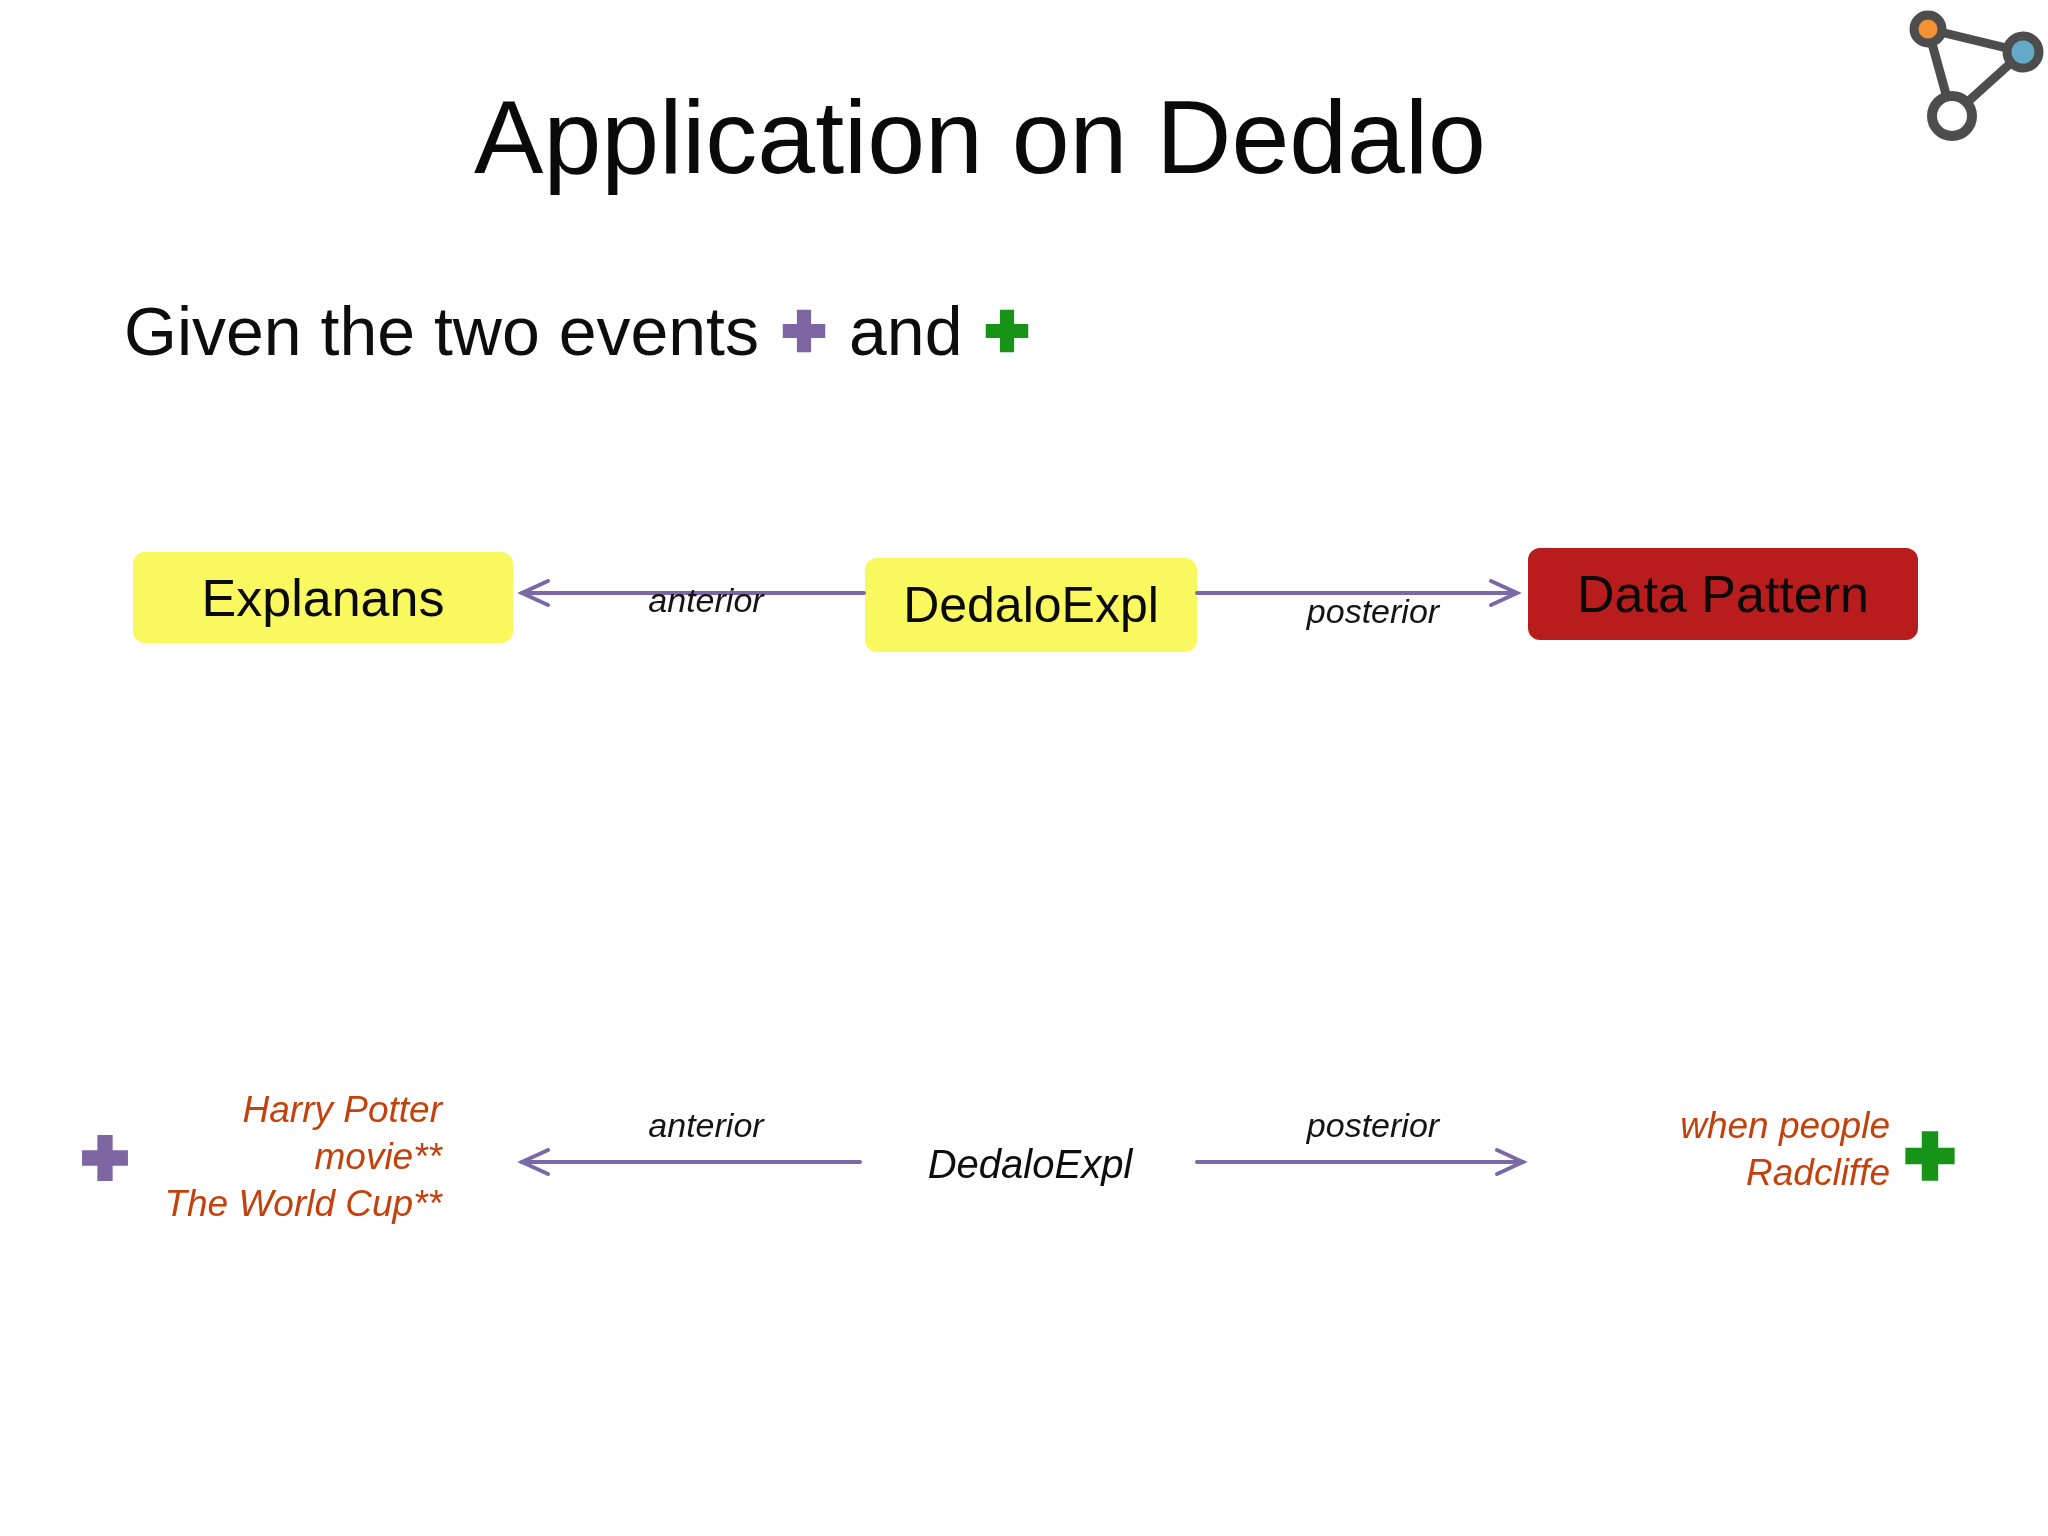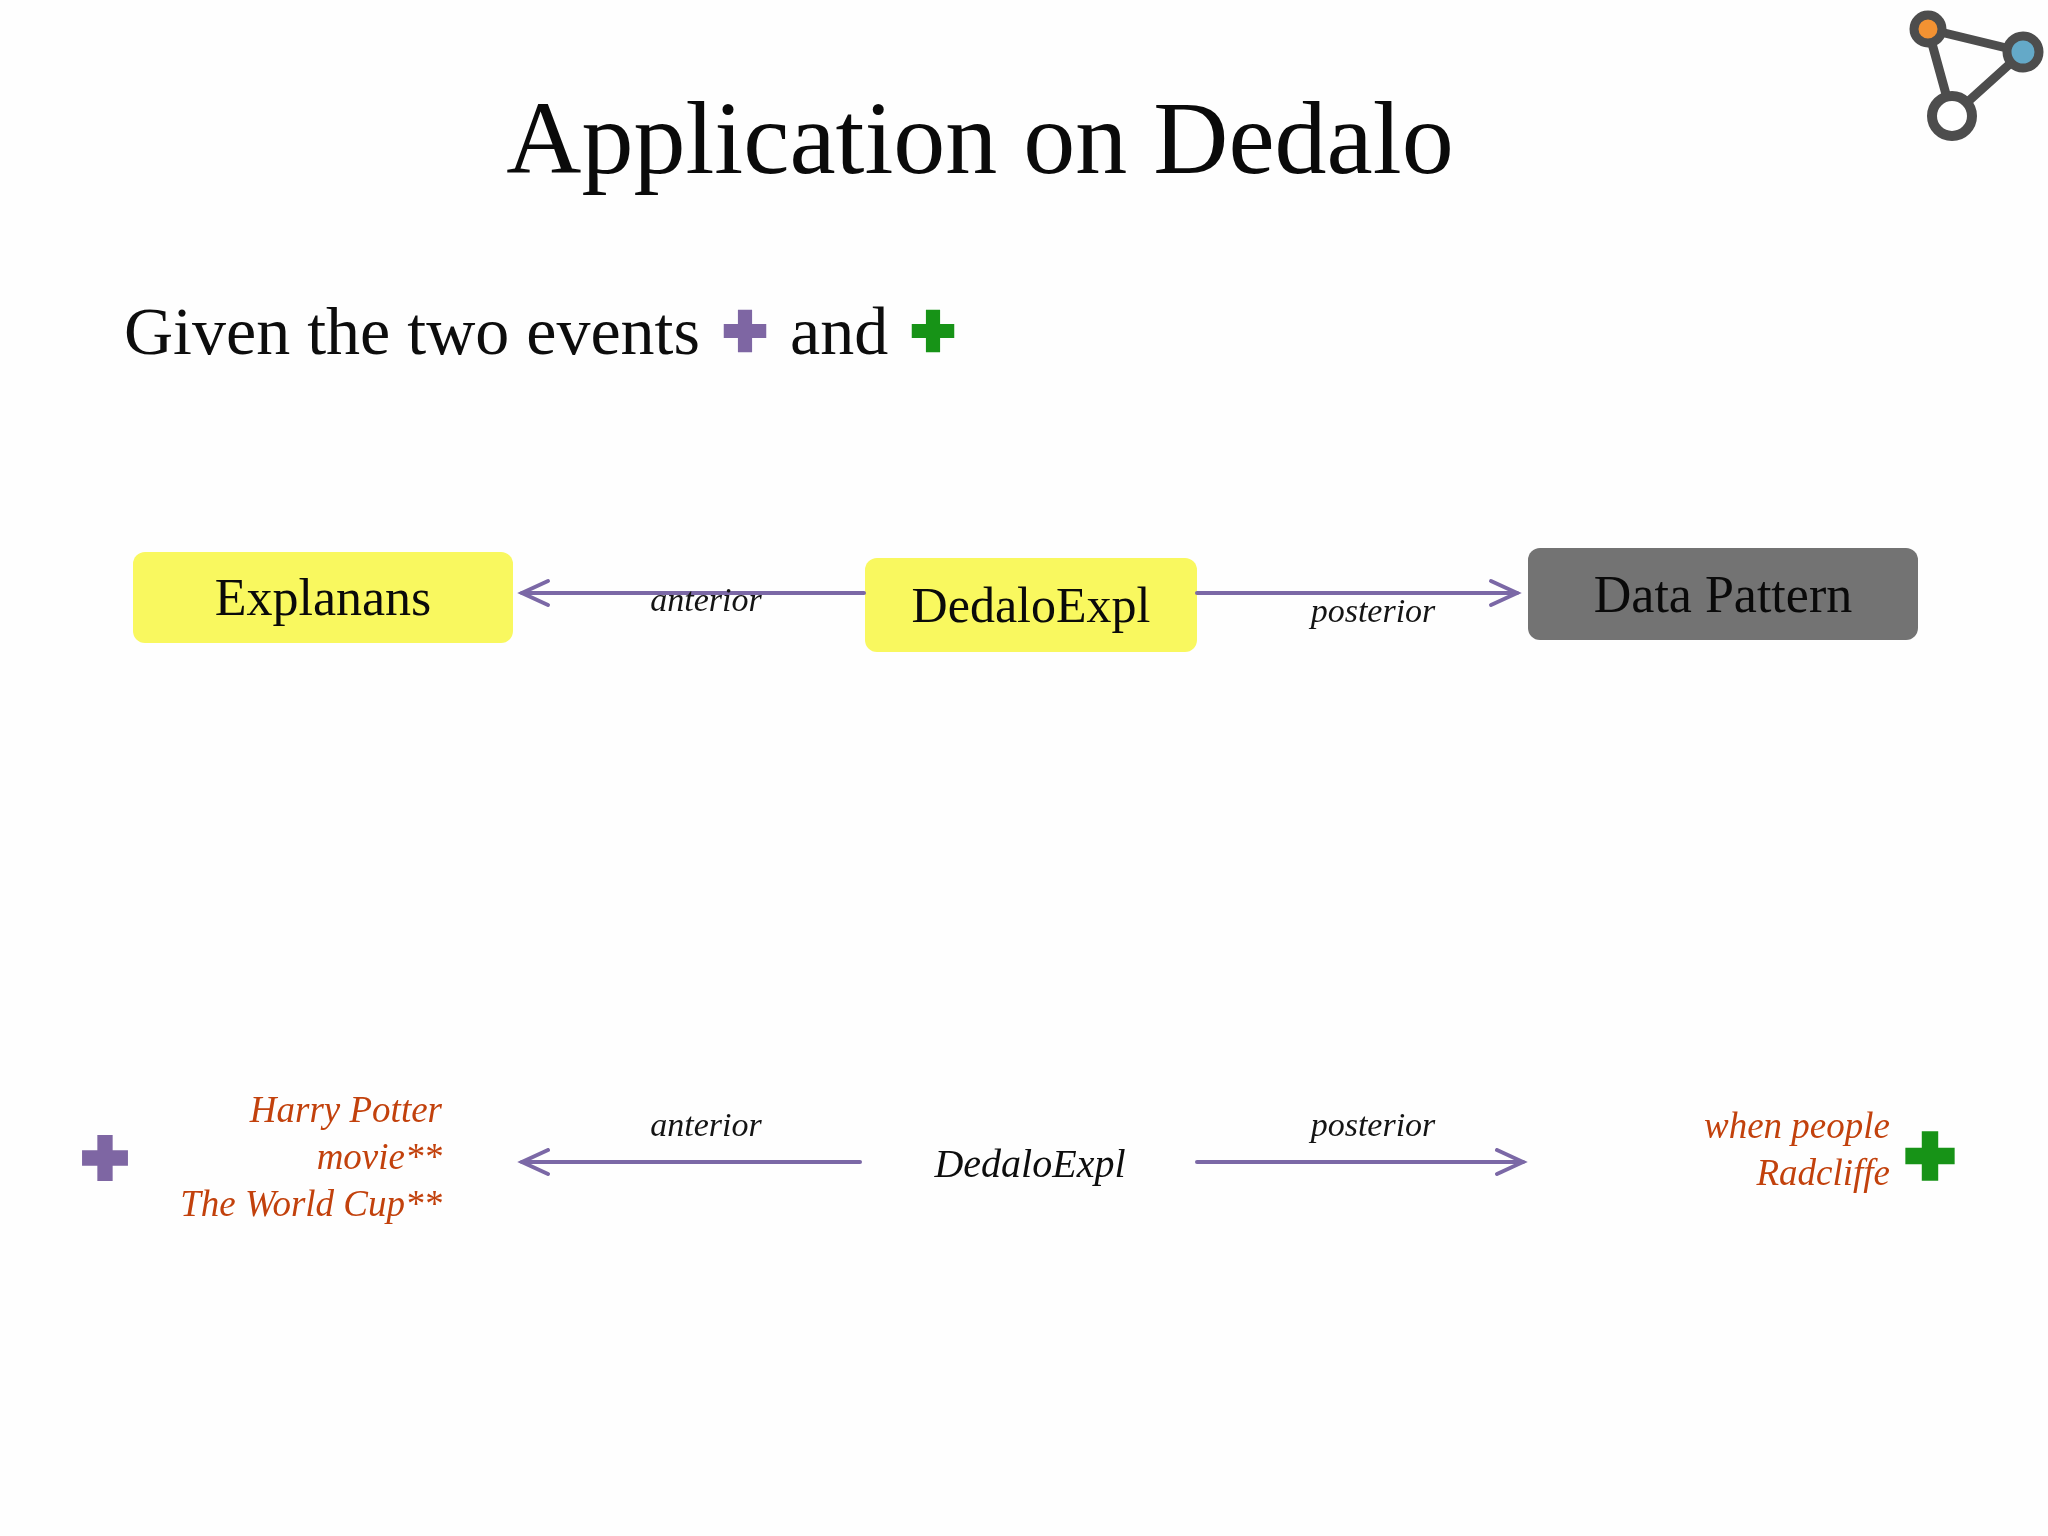--- a/index.html
+++ b/index.html
@@ -1,19 +1,19 @@
 <!DOCTYPE html>
 <html><head>
 <meta charset="utf-8">
 <style>
   html,body{margin:0;padding:0;background:#ffffff;}
   .slide{
     position:relative;width:2048px;height:1536px;overflow:hidden;
     background:#fefefe;color:#0d0d0d;
-    font-family:Liberation Serif, serif;
+    font-family:Liberation Sans, sans-serif;
   }
   .abs{position:absolute;}
   .title{
     top:78px;left:0;width:1960px;text-align:center;
     font-size:104px;line-height:1.15;color:#0a0a0a;white-space:nowrap;
   }
   .subtitle{
     top:294px;left:124px;display:flex;align-items:center;gap:20px;
     font-size:68px;line-height:1.1;white-space:nowrap;
   }
@@ -78,21 +78,21 @@
   </div>
 
   <div class="abs ybox explanans" style="background-color: rgb(249, 248, 95);">
     <span>Explanans</span>
   </div>
 
   <div class="abs ybox dedalo" style="background-color: rgb(249, 248, 95);">
     <span>DedaloExpl</span>
   </div>
 
-  <div class="abs ybox datapattern" style="background-color: #737373;">
+  <div class="abs ybox datapattern" style="background-color: #b91c1c;">
     <span>Data Pattern</span>
   </div>
 
   <svg class="abs" style="left: 512px; top: 578px; color: rgb(123, 104, 166);" width="356" height="36" viewBox="0 0 356 36">
     <g stroke="currentColor" stroke-width="4" fill="none" stroke-linecap="round">
       <line x1="352" y1="15" x2="10" y2="15"></line>
       <path d="M36 3 L10 15 L36 27"></path>
     </g>
   </svg>
   <div class="abs rel-label lbl-anterior1">anterior</div>

